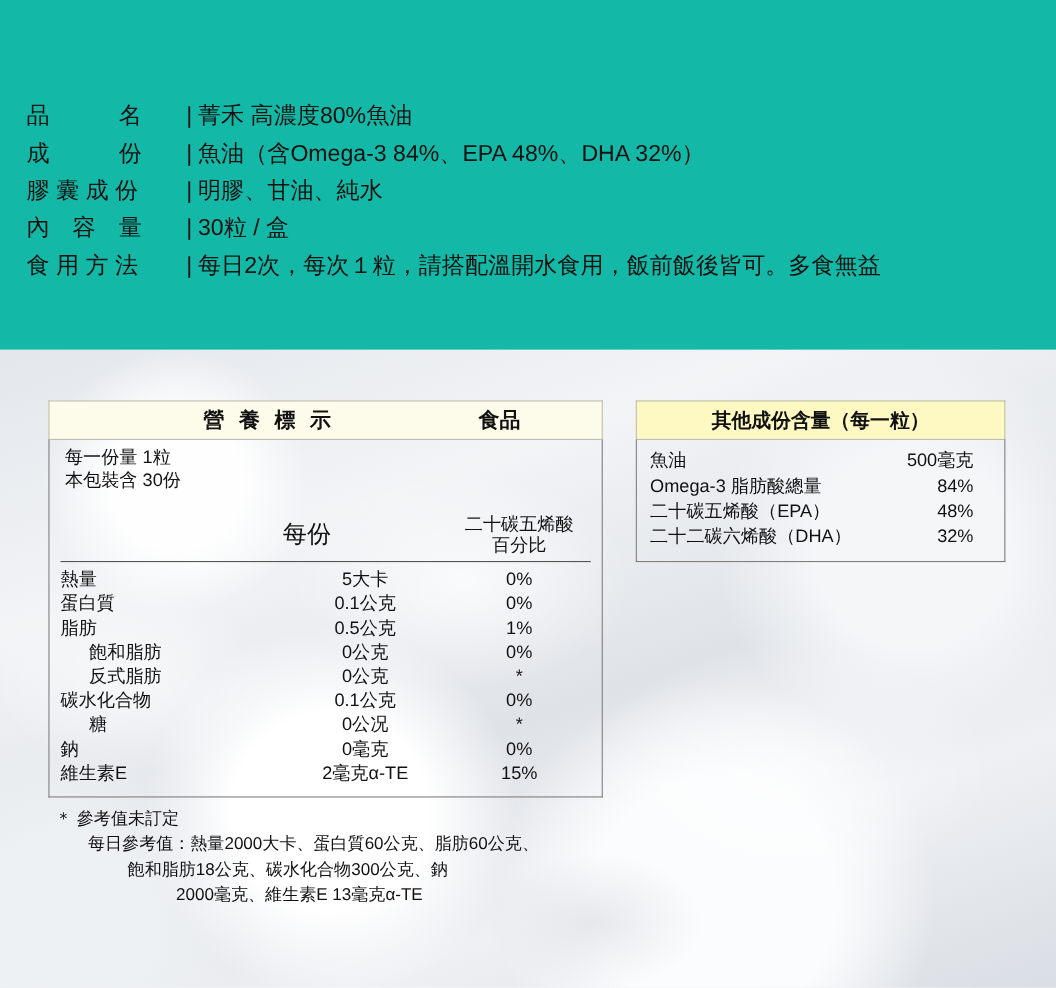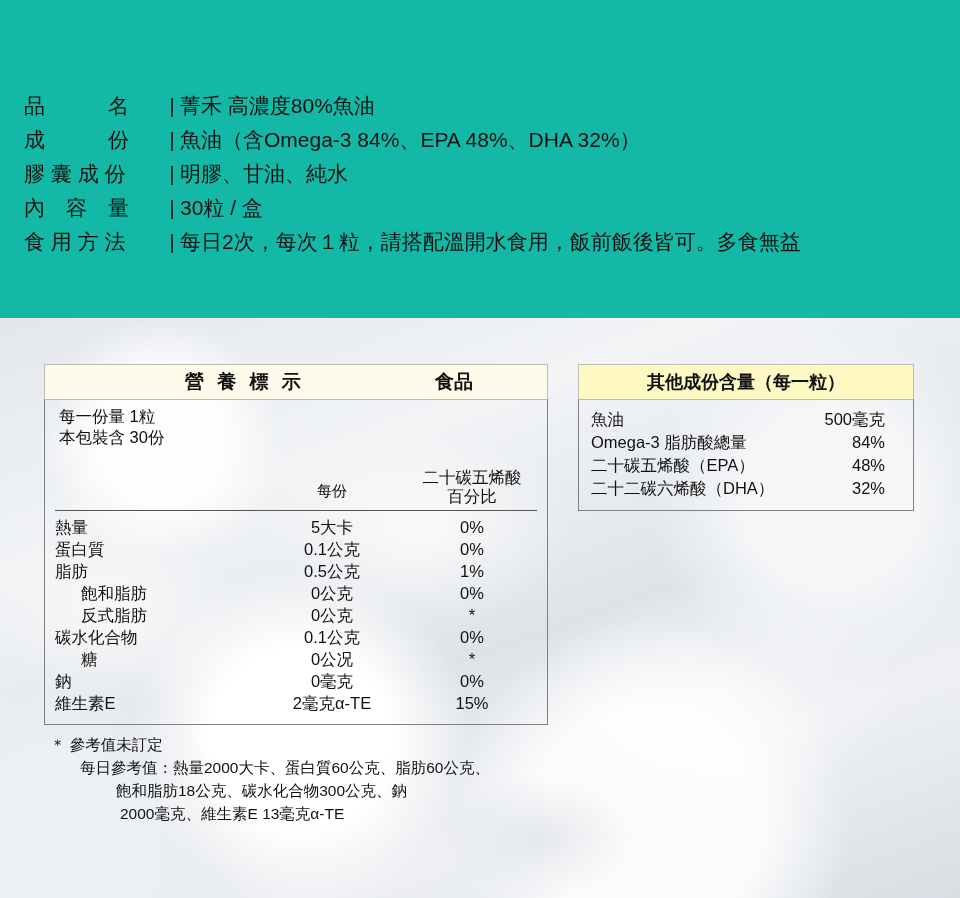--- a/index.html
+++ b/index.html
@@ -132,22 +132,22 @@
   }
   .colhead {
     display: flex;
     justify-content: flex-end;
     align-items: flex-end;
     height: 54px;
     margin-top: 4px;
   }
   .colhead .c-per {
     width: 150px;
-    text-align: center;
-    font-size: 15px;
+    text-align: left;
+    font-size: 22px;
     padding-bottom: 5px;
   }
   .colhead .c-dv {
     width: 130px;
     text-align: center;
     font-size: 16.5px;
     line-height: 19px;
   }
   .rule {
     border-top: 1px solid #555;
@@ -176,21 +176,21 @@
     text-align: center;
   }
   .footnotes {
     margin-top: 8px;
     font-size: 15.5px;
     line-height: 23px;
   }
   .fn-line1 { margin-left: 6px; }
   .fn-line2 { margin-left: 36px; }
   .fn-line3 { margin-left: 72px; }
-  .fn-line4 { margin-left: 76px; }
+  .fn-line4 { margin-left: 116px; }
 
   
   .other {
     position: absolute;
     left: 578px;
     top: 364px;
     width: 336px;
   }
   .other-head {
     background: #fef9c3;

